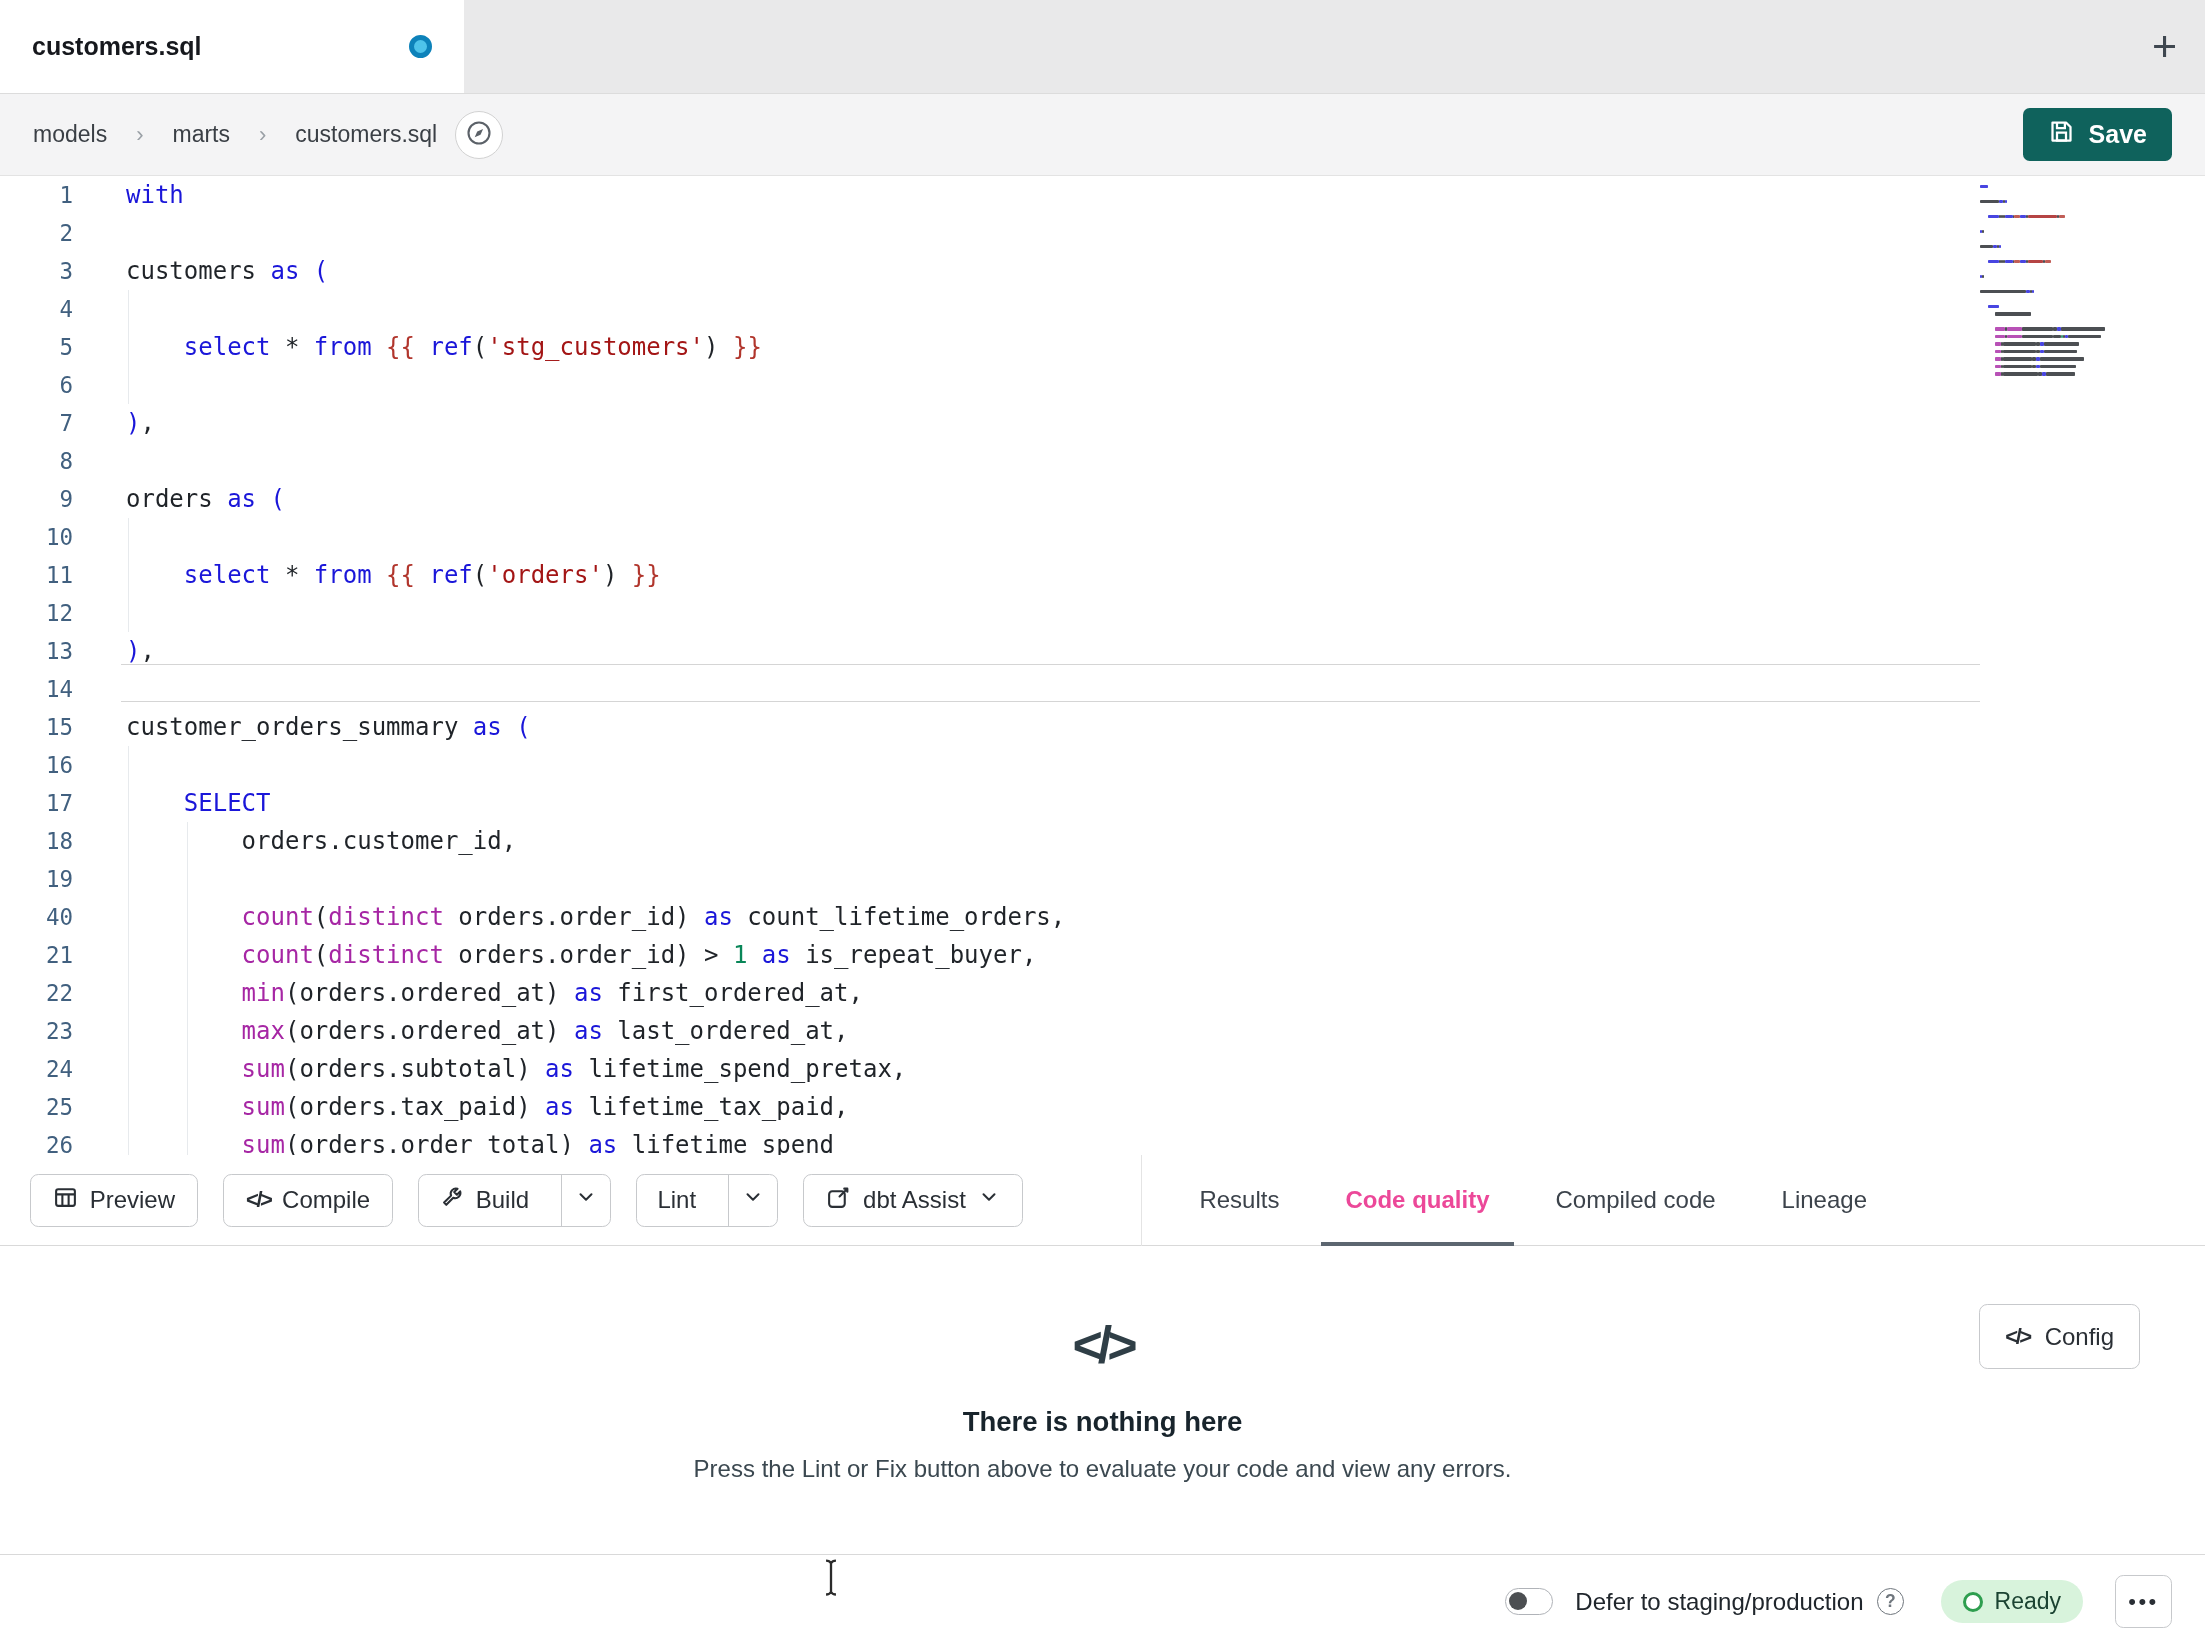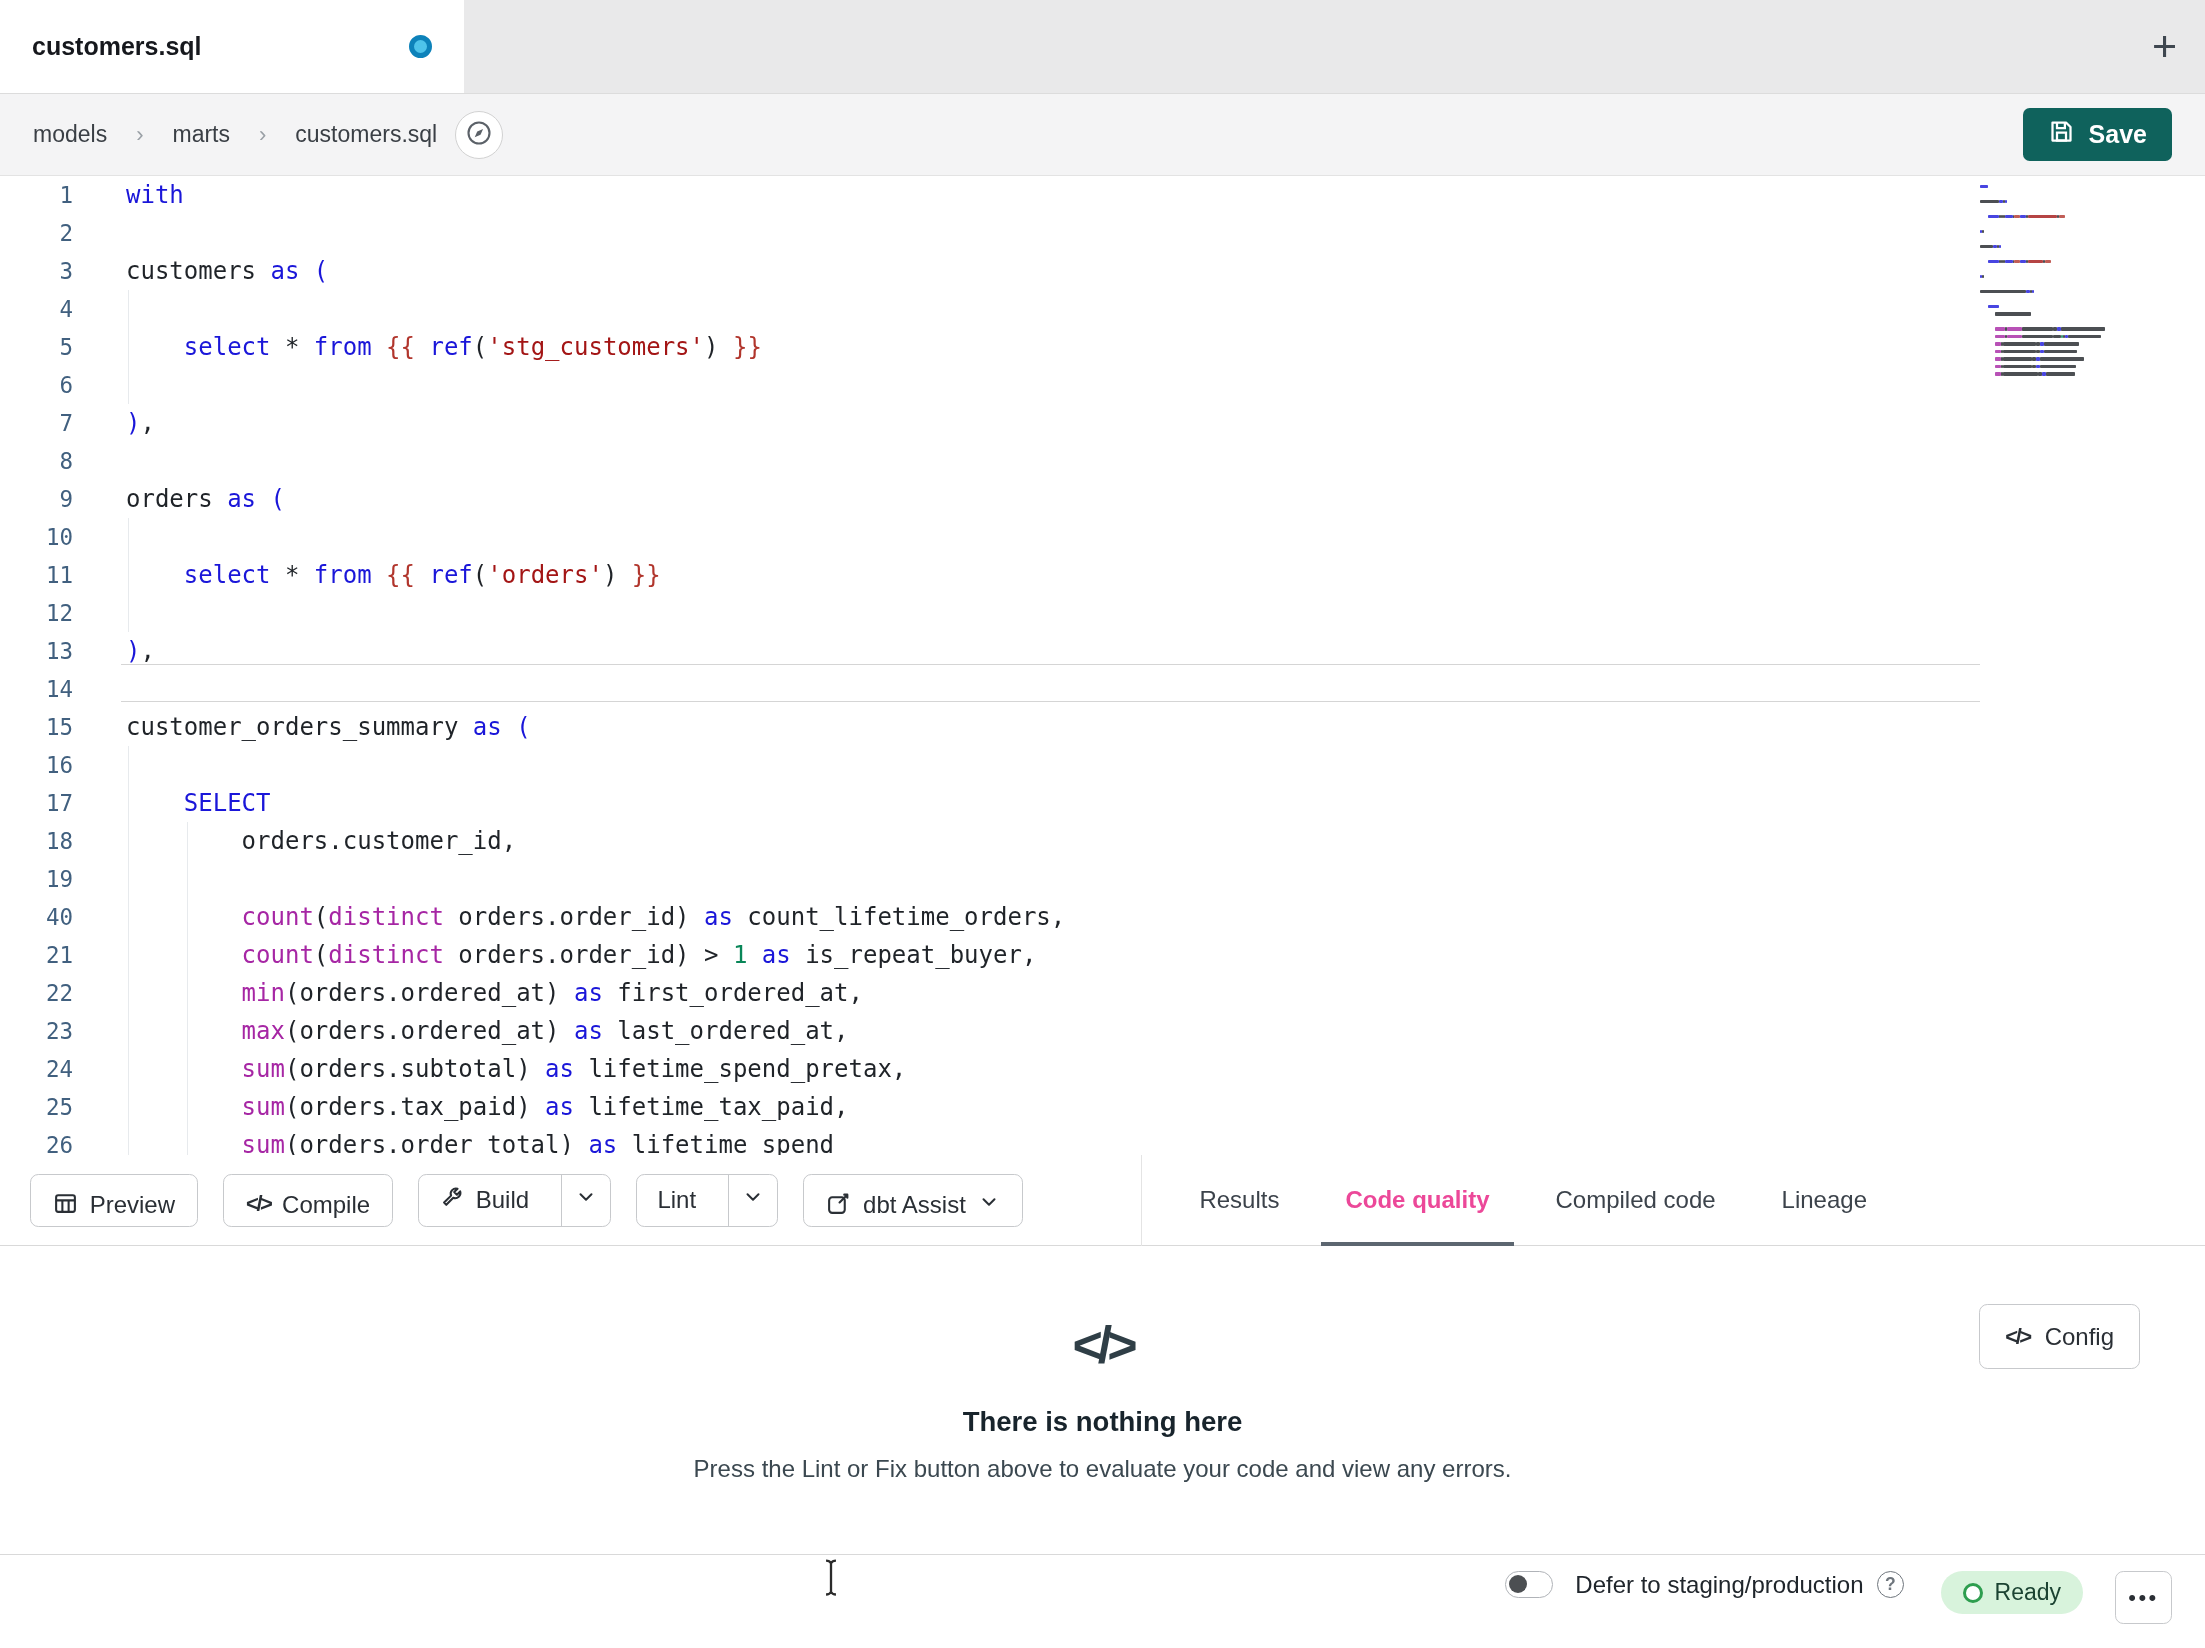--- a/index.html
+++ b/index.html
@@ -30,21 +30,21 @@
   .guide { position:absolute; top:0; bottom:0; width:0.8px; background:#e7eaed; }
   .current-line { position:absolute; left:121px; width:1859px; height:38px;
                   border-top:0.8px solid #d5d5d5; border-bottom:0.8px solid #d5d5d5; pointer-events:none; }
   .minimap { position:absolute; top:6.7px; right:98px; width:127px; overflow:hidden; }
   .mm-row { height:7.5px; display:flex; align-items:center; }
   .mm-sp, .mm-seg { flex:none; display:block; height:3.3px; }
   .mm-seg { border-radius:0.8px; opacity:.8; }
 
   
   .toolbar { height:91px; background:#fff; border-bottom:0.8px solid #d9d9d9; display:flex; align-items:center; padding:0 30px; gap:25px; }
-  .tb-btn { height:53px; border:0.8px solid #c7c9cc; border-radius:8.3px; background:#fff; display:flex; gap:11.7px;
+  .tb-btn { height:53px; border:0.8px solid #c7c9cc; border-radius:8.3px; background:#fff; display:flex; align-items:center; gap:11.7px;
             padding:16px 22px; font-size:24px; color:#2a2f35; cursor:pointer; font-family:"Liberation Sans",sans-serif; }
   .tb-btn.split { padding:0; align-items:stretch; overflow:hidden; }
   .split .main { display:flex; align-items:center; gap:11.7px; padding:0 20px; }
   .split .chev { display:flex; align-items:center; padding:0 13.3px; border-left:0.8px solid #c7c9cc; }
   .code-glyph { font-weight:700; letter-spacing:-2.5px; font-size:22px; color:#2a2f35; }
   .tb-divider { width:0.8px; height:91px; background:#e4e4e4; margin-left:auto; }
   .ptabs { display:flex; align-items:stretch; height:91px; margin-right:275px; }
   .ptab { position:relative; border:none; background:none; font-size:24px; color:#3c434b; padding:0 33px; cursor:pointer; font-family:"Liberation Sans",sans-serif; }
   .ptab.active { color:#ec4899; font-weight:700; }
   .ptab.active::after { content:""; position:absolute; left:8.3px; right:8.3px; bottom:0; height:3.3px; background:#5c6670; }
@@ -52,21 +52,21 @@
   
   .panel { position:relative; height:308px; background:#fff; }
   .config-btn { position:absolute; top:58px; right:65px; height:65px; padding:0 25px; border:0.8px solid #c7c9cc; border-radius:8.3px;
                 background:#fff; font-size:24px; color:#2a2f35; display:flex; align-items:center; gap:15px; cursor:pointer; }
   .empty { position:absolute; inset:0; text-align:center; }
   .big-icon { margin-top:73px; font-size:52px; font-weight:700; color:#2f3e46; letter-spacing:-5px; line-height:1; }
   .empty-title { margin-top:35px; font-size:27.5px; font-weight:700; color:#18242c; }
   .empty-sub { margin-top:16.7px; font-size:24px; color:#3b4850; }
 
   
-  .statusbar { height:94px; background:#fff; border-top:0.8px solid #d9d9d9; display:flex; padding:16px 33px; }
+  .statusbar { height:94px; background:#fff; border-top:0.8px solid #d9d9d9; display:flex; align-items:center; padding:16px 33px; }
   .toggle { margin-left:auto; width:48px; height:27px; border-radius:13.3px; background:#fff; border:1.7px solid #b0b3b8; position:relative; cursor:pointer; flex:none; }
   .knob { position:absolute; left:2.5px; top:2.5px; width:18.3px; height:18.3px; border-radius:50%; background:#4c4f52; }
   .defer-label { font-size:24px; color:#20262c; margin-left:22px; }
   .help { width:27px; height:27px; margin-left:13.3px; border-radius:50%; border:1.7px solid #6f767d; color:#6f767d; font-size:17.5px;
           display:flex; align-items:center; justify-content:center; font-weight:700; flex:none; }
   .ready { height:43px; margin-left:37px; padding:0 22px; border-radius:22px; background:#d8f3dc; display:flex; align-items:center; gap:11.7px; }
   .ready-dot { width:20px; height:20px; border-radius:50%; background:#fff; border:3.3px solid #2e9e4f; }
   .ready-label { font-size:23px; color:#1b4332; }
   .more-btn { width:57px; height:53px; margin-left:32px; border:0.8px solid #c7c9cc; border-radius:8.3px; background:#fff; font-size:22px;
               color:#2a2f35; letter-spacing:2.5px; display:flex; align-items:center; justify-content:center; cursor:pointer; }

